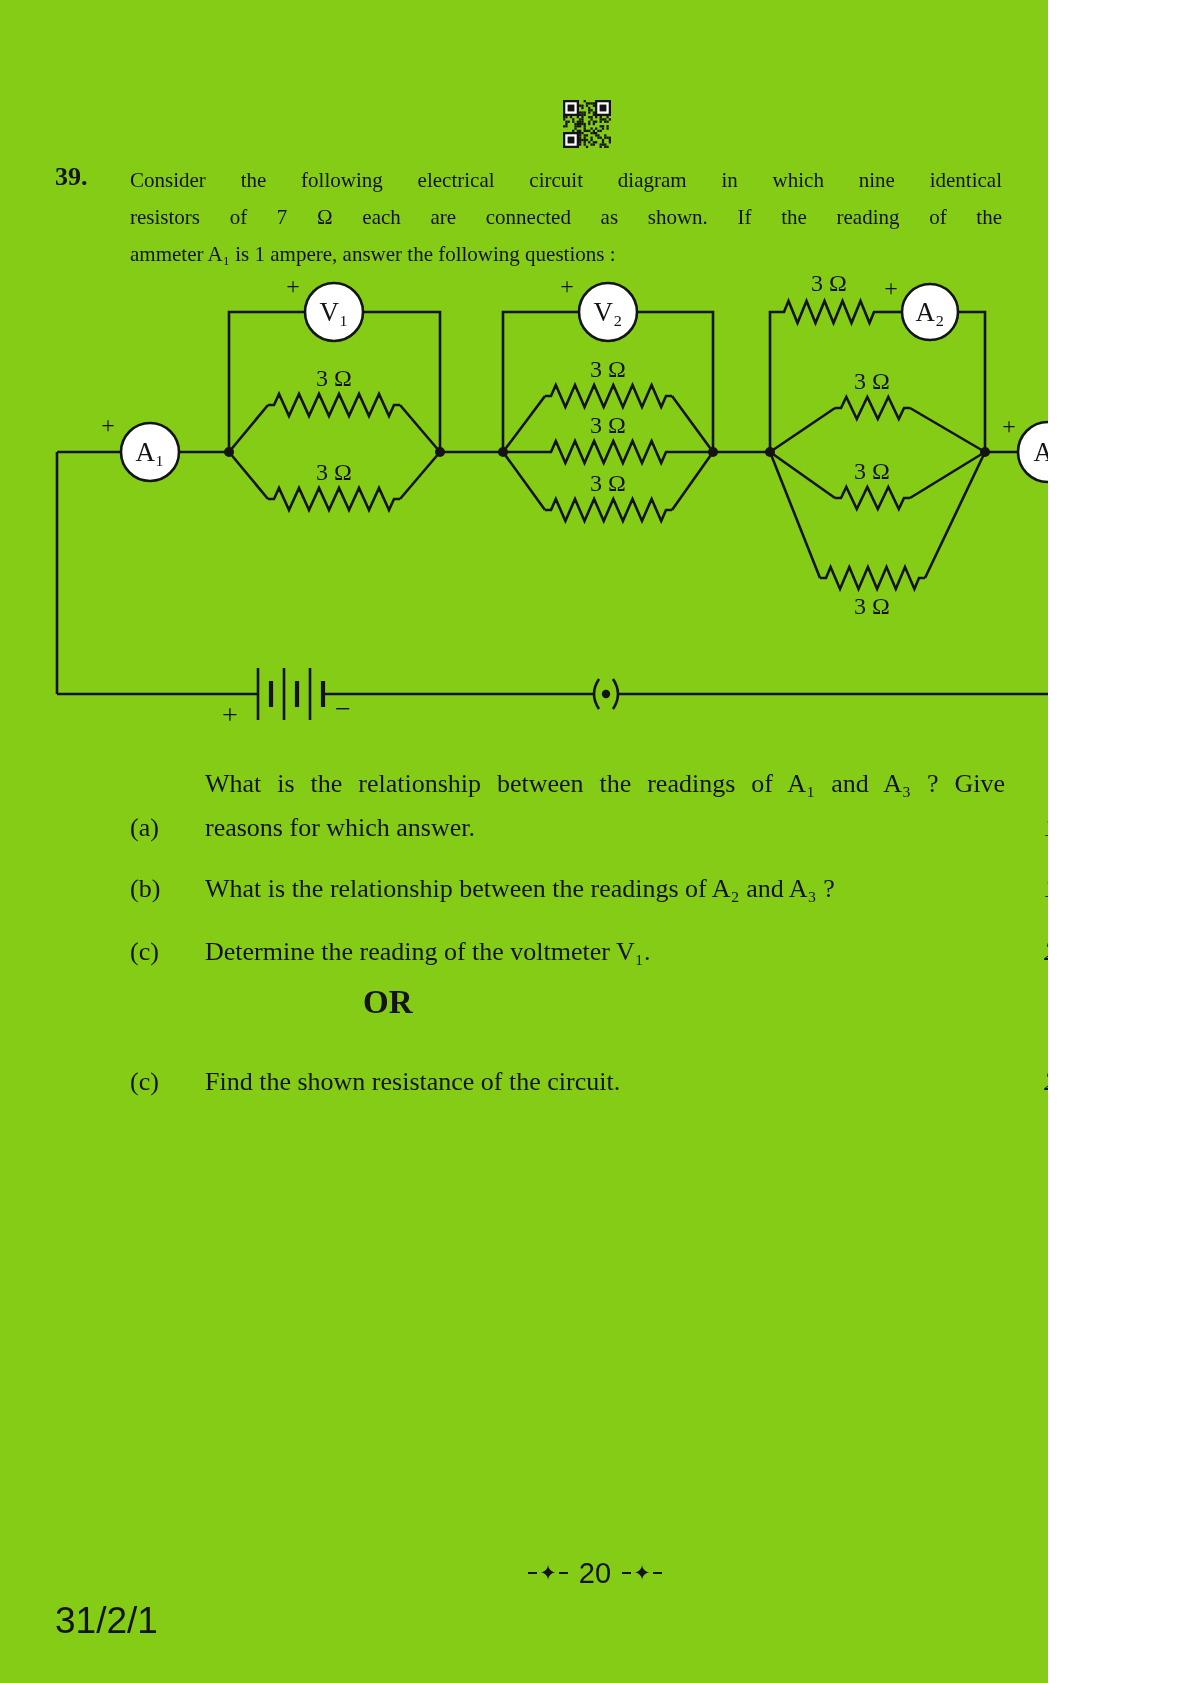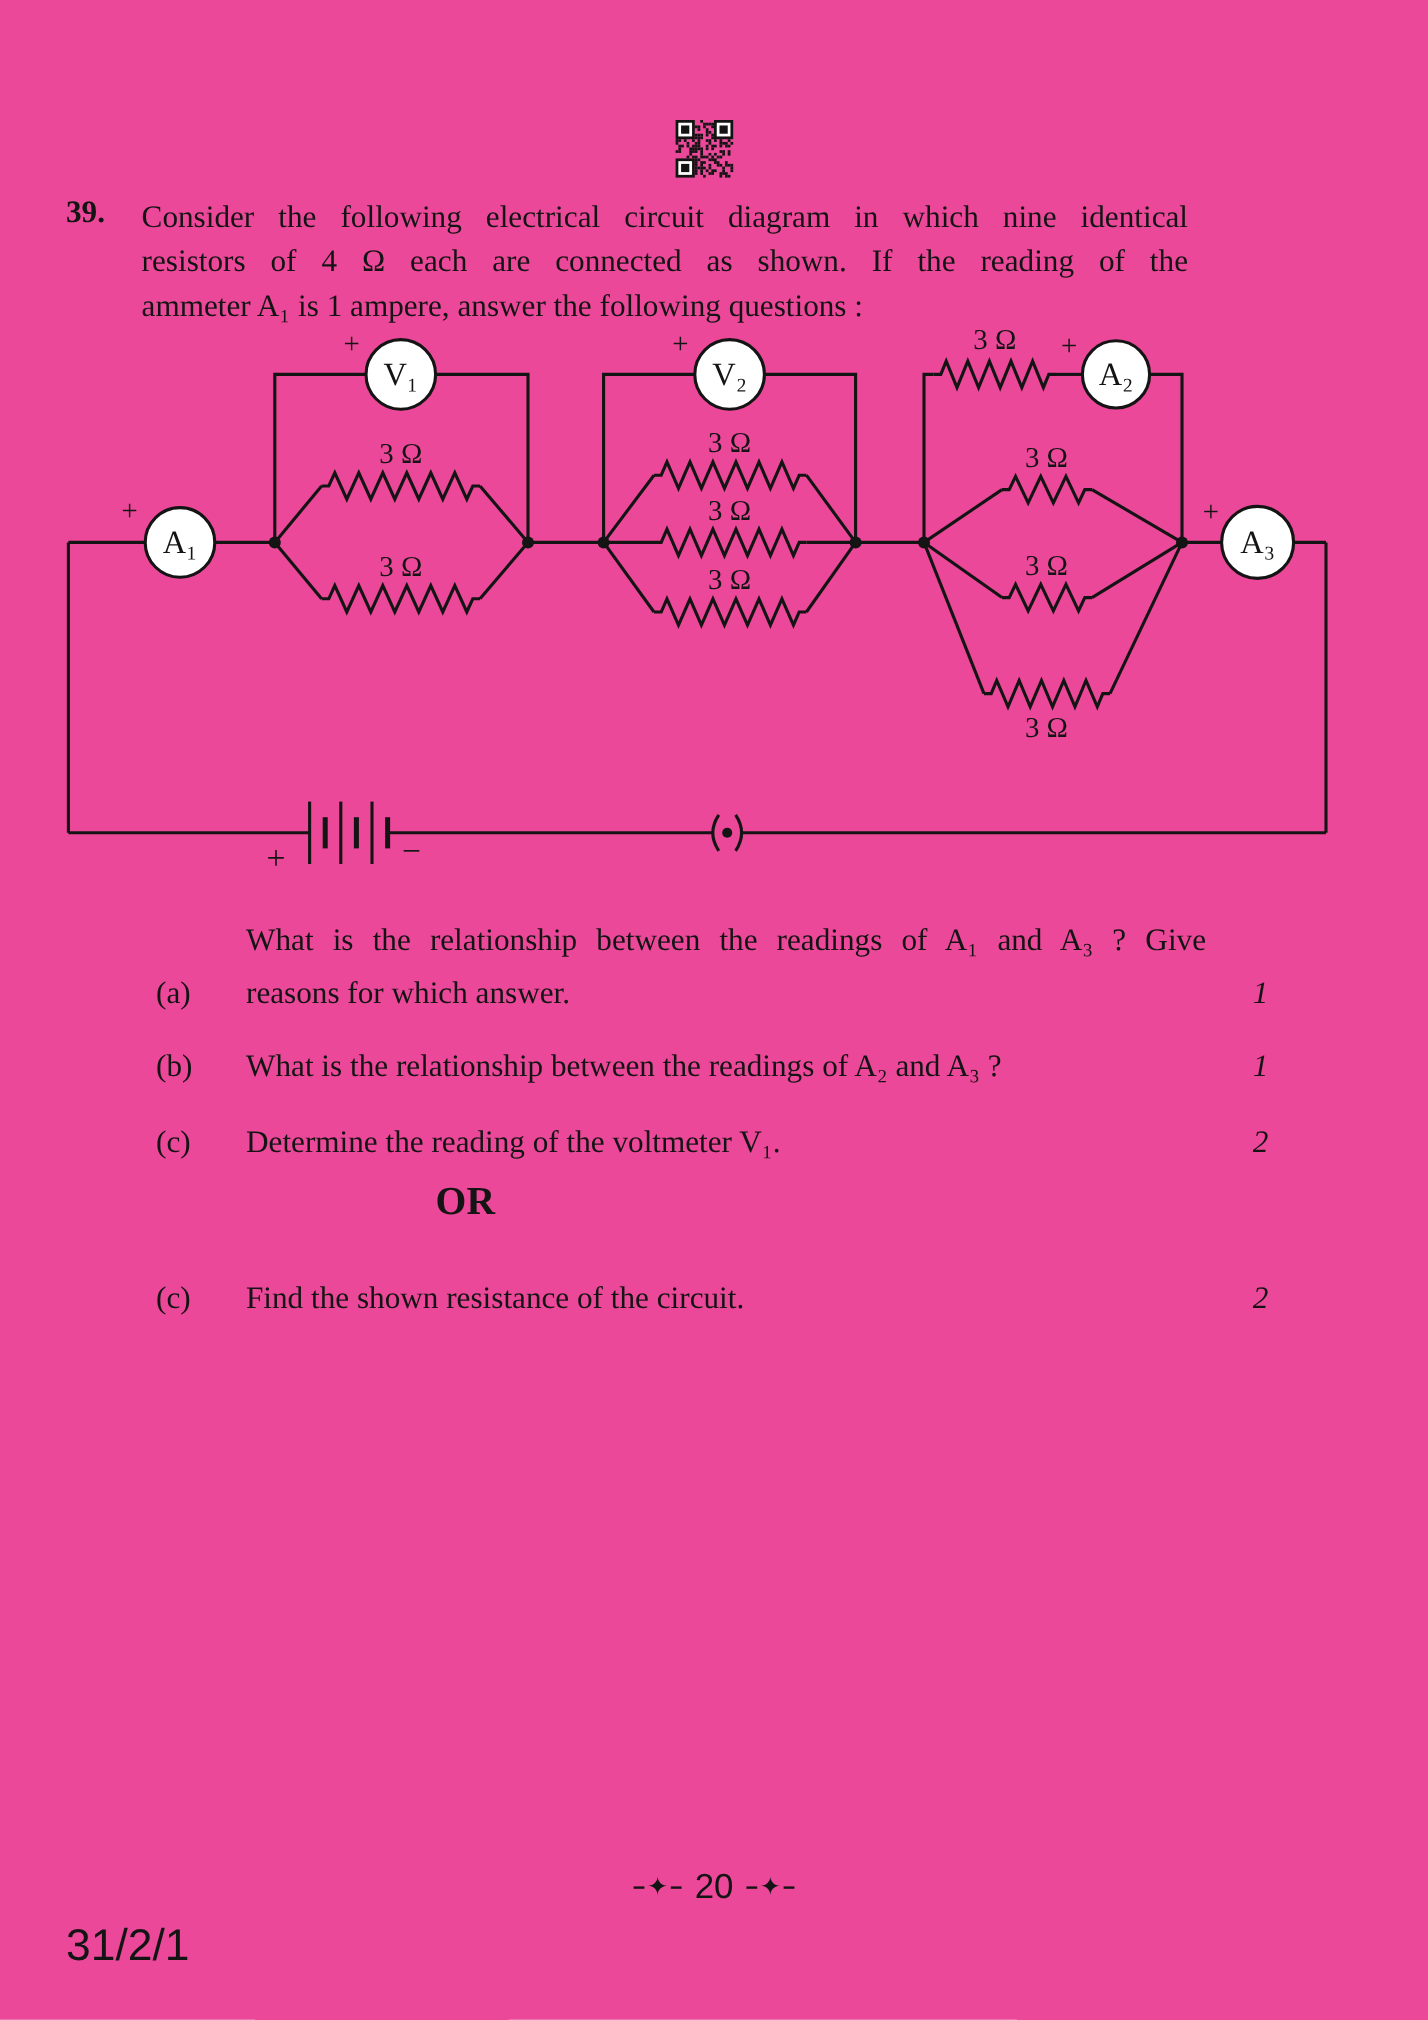--- a/index.html
+++ b/index.html
@@ -1,20 +1,20 @@
 <!DOCTYPE html>
 <html><head>
 <meta charset="utf-8">
 <style>
   html,body{margin:0;padding:0;}
-  .page{position:relative;width:1190px;height:1683px;background:#ec4899;color:#141414;
+  .page{position:relative;width:1048px;height:1683px;background:#84cc16;color:#141414;
         font-family:"Liberation Serif","DejaVu Serif",serif;overflow:hidden;}
   svg.overlay{position:absolute;left:0;top:0;}
   .qnum{position:absolute;left:55px;top:162px;font-size:26px;font-weight:bold;}
-  .heading{position:absolute;left:118px;top:162px;width:872px;font-size:26px;line-height:37px;}
+  .heading{position:absolute;left:130px;top:162px;width:872px;font-size:21px;line-height:37px;}
   .jlast{text-align:justify;text-align-last:justify;}
   .part{position:absolute;left:130px;width:927px;display:flex;align-items:flex-end;
         font-size:26px;line-height:44px;}
   .plabel{width:75px;flex:0 0 75px;}
   .ptext{width:800px;flex:0 0 800px;margin-top:12px;}
   .pmarks{flex:1;text-align:right;font-style:italic;}
   .or-sep{position:absolute;left:363px;top:980px;font-size:33px;font-weight:bold;line-height:44px;}
   .footer-code{position:absolute;left:55px;top:1604px;font-family:Liberation Sans, sans-serif;font-size:37px;line-height:34px;}
   .footer-page{position:absolute;left:0;top:1556px;width:1190px;display:flex;justify-content:center;
         align-items:center;gap:9px;font-family:"Liberation Sans","DejaVu Sans",sans-serif;font-size:29px;line-height:34px;}
@@ -32,21 +32,21 @@
 </style>
 </head>
 <body>
 
 <div class="page">
 
   <div class="qnum">39.</div>
 
   <div class="heading">
     <div class="jlast">Consider the following electrical circuit diagram in which nine identical</div>
-    <div class="jlast">resistors of 4 Ω each are connected as shown. If the reading of the</div>
+    <div class="jlast">resistors of 7 Ω each are connected as shown. If the reading of the</div>
     <div>ammeter A₁ is 1 ampere, answer the following questions :</div>
   </div>
 
   <svg class="overlay" width="1190" height="1683" viewBox="0 0 1190 1683">
 
     <g id="qr" transform="translate(563,100)">
         <rect x="20.57" y="0.00" width="2.29" height="2.29" fill="#141414"></rect>
         <rect x="22.86" y="2.29" width="2.29" height="2.29" fill="#141414"></rect>
         <rect x="25.14" y="2.29" width="2.29" height="2.29" fill="#141414"></rect>
         <rect x="27.43" y="2.29" width="2.29" height="2.29" fill="#141414"></rect>

